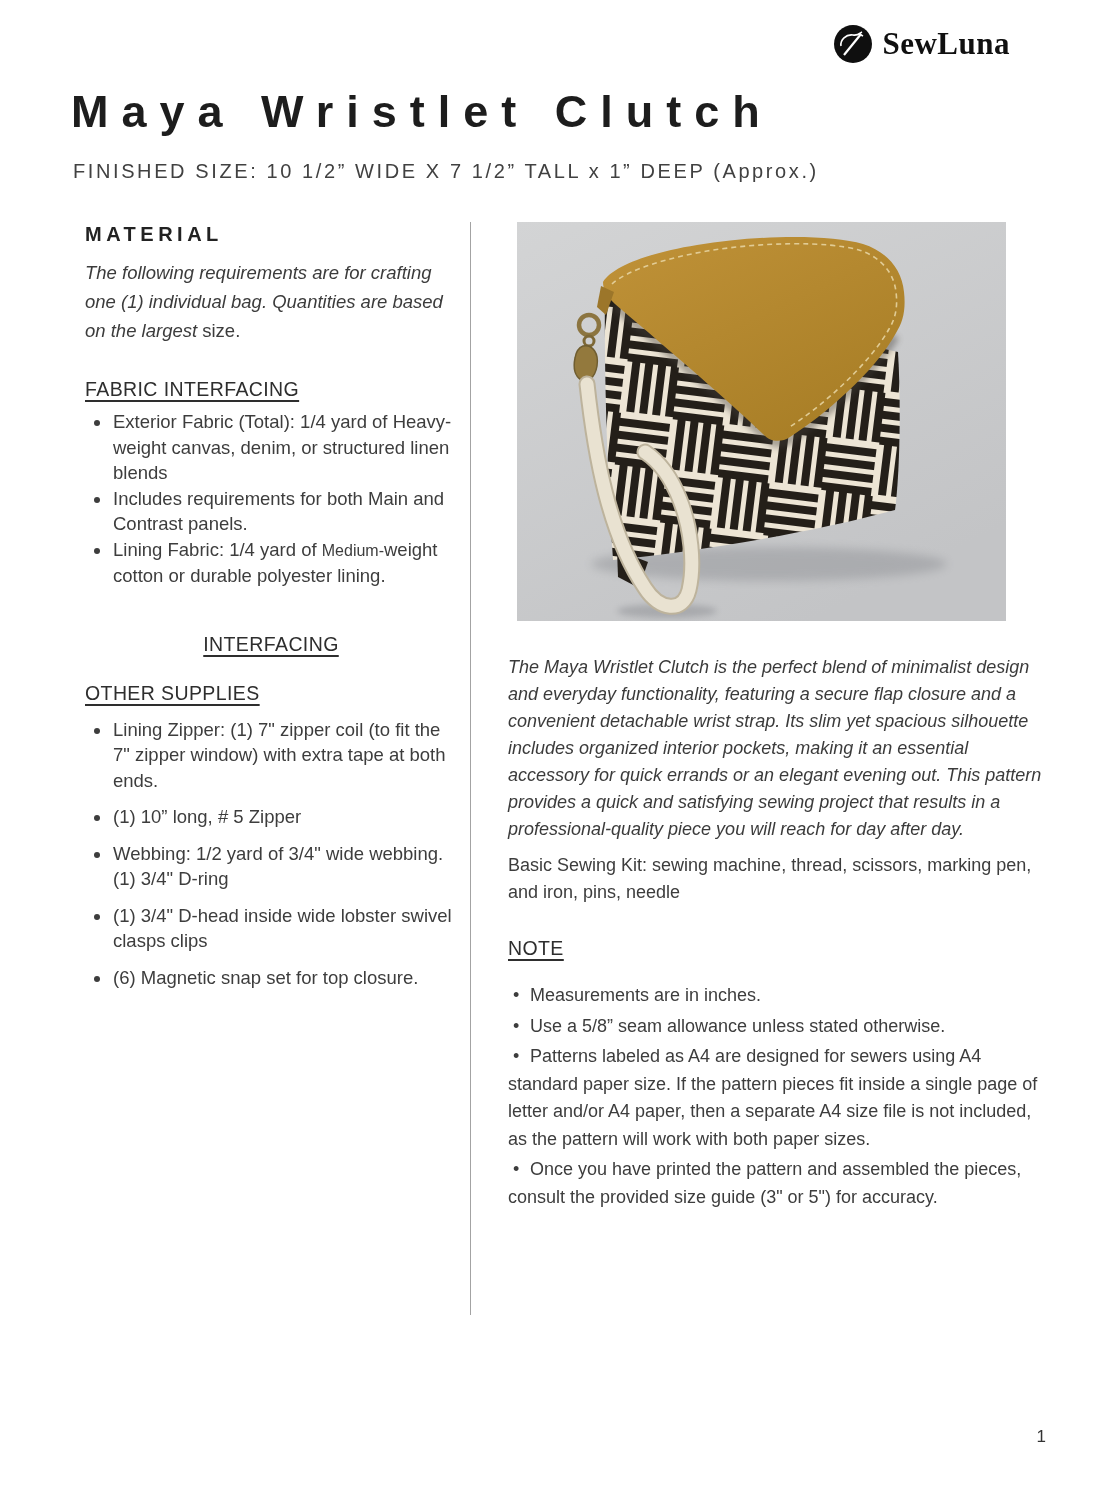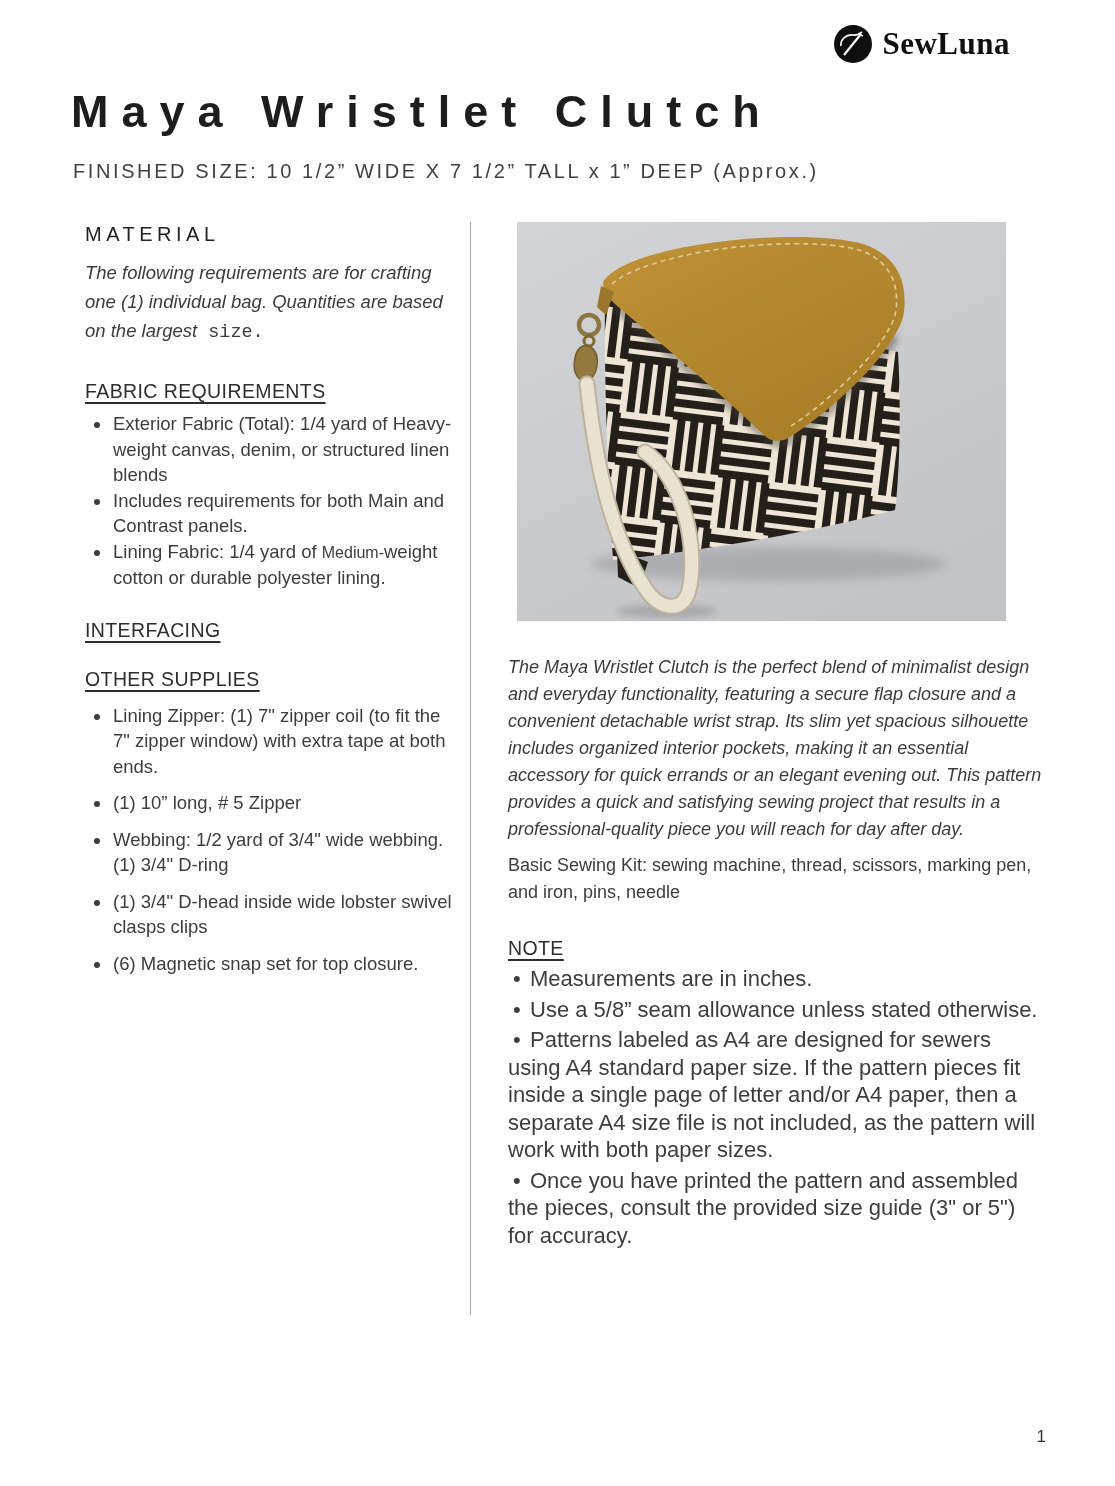--- a/index.html
+++ b/index.html
@@ -14,39 +14,39 @@
 
   .title { position:absolute; left:71px; top:86px; font-size:45px; font-weight:800; letter-spacing:13px; color:#1d1d1d; white-space:nowrap; }
   .subtitle { position:absolute; left:73px; top:160px; font-size:20px; letter-spacing:2.6px; color:#414141; white-space:nowrap; }
 
   
   .col-left { position:absolute; left:85px; top:220px; width:372px; }
   .divider { position:absolute; left:470px; top:222px; width:1px; height:1093px; background:#a3a3a3; }
   .col-right { position:absolute; left:508px; top:222px; width:534px; }
 
   
-  .h-material { font-size:20px; font-weight:400; letter-spacing:4.5px; color:#222; margin:3px 0 12px 0; }
+  .h-material { font-size:20px; font-weight:700; letter-spacing:4.5px; color:#222; margin:3px 0 12px 0; }
   .intro { font-style:italic; font-size:18.5px; line-height:29px; color:#3c3c3c; }
-  .intro .plain { font-style:normal;font-family:Liberation Mono, monospace; }
+  .intro .plain { font-style:normal; }
   .sec-head { display:inline-block; font-size:19.5px; font-weight:400; color:#2e2e2e; text-decoration:underline; text-underline-offset:4px; text-decoration-thickness:1.5px; letter-spacing:0.4px; }
   .mt-fabric { margin-top:33px; }
-  .mt-interfacing { margin-top:28px; }
+  .mt-interfacing { margin-top:44px;text-align:center; }
   .mt-supplies { margin-top:26px; }
   ul.blist { list-style:disc; padding-left:27px; margin-top:8px; font-size:18.5px; line-height:25.5px; color:#3d3d3d; }
   ul.blist li { padding-left:1px; }
   ul.spaced { margin-top:12px; }
   ul.spaced li { margin-bottom:11px; }
   .small-frag { font-size:16px; }
 
   
   .photo { position:relative; margin-left:9px; width:489px; height:399px; }
   .desc { font-style:italic; font-size:18px; line-height:27px; color:#3b3b3b; margin-top:33px; }
   .kit { font-size:18px; line-height:27px; color:#3d3d3d; margin-top:9px; }
   .h-note { margin-top:31px; font-size:18.5px; }
-  .note-list { margin-top:5px; font-size:22px; line-height:27.5px; color:#3d3d3d; }
+  .note-list { margin-top:22px; font-size:18px; line-height:27.5px; color:#3d3d3d; }
   .note-item { margin-bottom:3px; }
   .nbullet { display:inline-block; width:22px; padding-left:5px; }
 
   .page-num { position:absolute; top:1427px; right:69px; font-size:17px; color:#333; }
 </style>
 </head>
 <body>
 
 <div class="page">
 
@@ -60,21 +60,21 @@
     <span class="logo-text">SewLuna</span>
   </div>
 
   <div class="title">Maya Wristlet Clutch</div>
   <div class="subtitle">FINISHED SIZE: 10 1/2” WIDE X 7 1/2” TALL x 1” DEEP (Approx.)</div>
 
   <div class="col-left">
     <div class="h-material">MATERIAL</div>
     <p class="intro"><span>The following requirements are for crafting one (1) individual bag. Quantities are based on the largest</span><span class="plain"> size.</span></p>
 
-    <div class="mt-fabric"><span class="sec-head">FABRIC REQUIREMENTS</span></div>
+    <div class="mt-fabric"><span class="sec-head">FABRIC INTERFACING</span></div>
     <ul class="blist">
       <li>Exterior Fabric (Total): 1/4 yard of Heavy-weight canvas, denim, or structured linen blends</li>
       <li>Includes requirements for both Main and Contrast panels.</li>
       <li><span>Lining Fabric: 1/4 yard of </span><span class="small-frag">Medium-</span><span>weight cotton or durable polyester lining.</span></li>
     </ul>
 
     <div class="mt-interfacing"><span class="sec-head">INTERFACING</span></div>
 
     <div class="mt-supplies"><span class="sec-head">OTHER SUPPLIES</span></div>
     <ul class="blist spaced">

